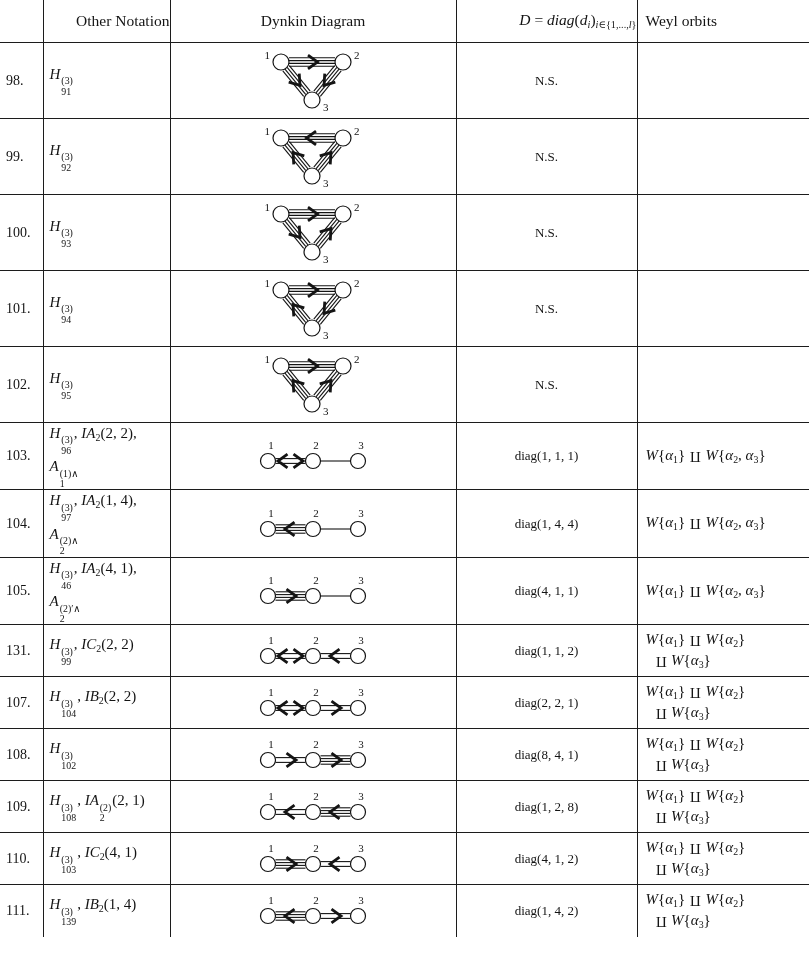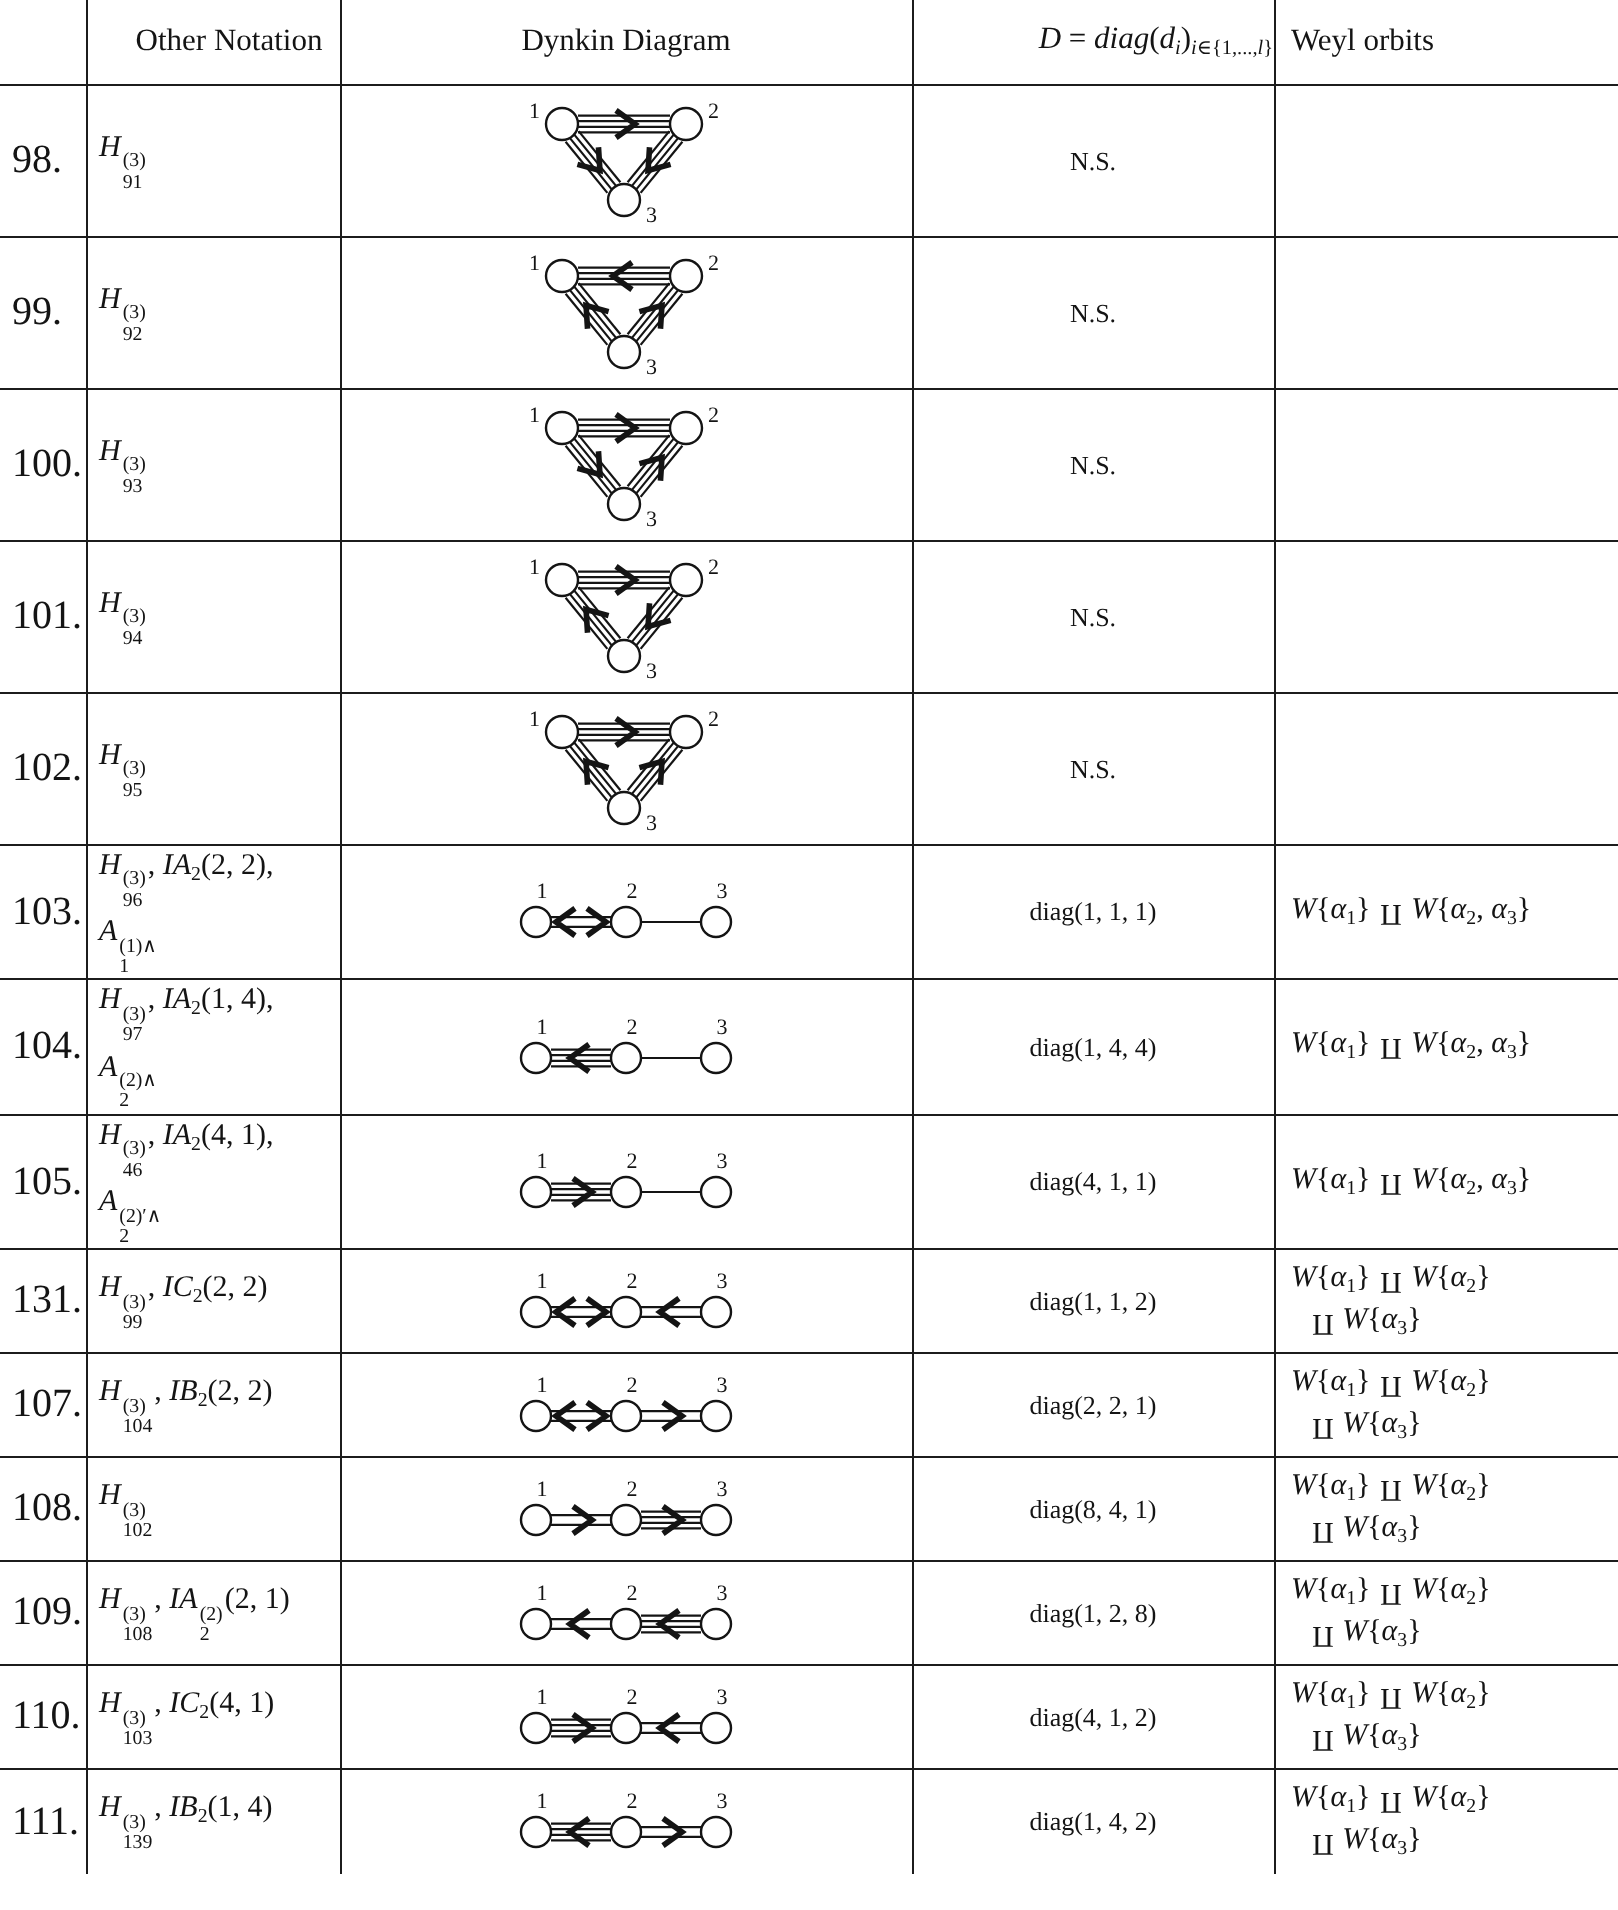--- a/index.html
+++ b/index.html
@@ -9,25 +9,25 @@
     font-family:"Liberation Serif","DejaVu Serif",serif;
   }
   table.cls{border-collapse:collapse;table-layout:fixed;width:809px;}
   th,td{padding:0;vertical-align:middle;font-weight:normal;overflow:hidden;}
   thead th{height:42px;font-size:15.5px;border-bottom:1px solid #1c1c1c;}
   th:not(:last-child),td:not(:last-child){border-right:1px solid #1c1c1c;}
   tbody td{border-bottom:1px solid #1c1c1c;}
   tbody tr:last-child td{border-bottom:none;}
   tr.tri{height:76px;}
   tr.chain{height:52px;}
-  .h-not{text-align:center;padding-left:16px;}
+  .h-not{text-align:right;padding-left:16px;}
   .h-diag{text-align:center;}
   .h-d{text-align:right;}
   .h-weyl{text-align:left;padding-left:8px;margin-top:32px;}
-  .c-num{font-size:20px;padding-left:6px;}
+  .c-num{font-size:14px;padding-left:6px;}
   .c-not{font-size:15px;padding-left:6px;line-height:1.35;white-space:nowrap;}
   .c-diag{text-align:center;}
   .c-d{text-align:center;font-size:13px;}
   .c-weyl{font-size:15px;padding-left:8px;line-height:1.3;white-space:nowrap;}
   .weyl-cont{margin-left:9px;}
   .mv{font-style:italic;}
   .sb{font-size:0.66em;vertical-align:-0.3em;}
   .stk{display:inline-flex;flex-direction:column;align-items:flex-start;
        font-size:0.66em;line-height:1.05;vertical-align:-0.55em;margin:0 1px;}
   .stk span{display:block;}

